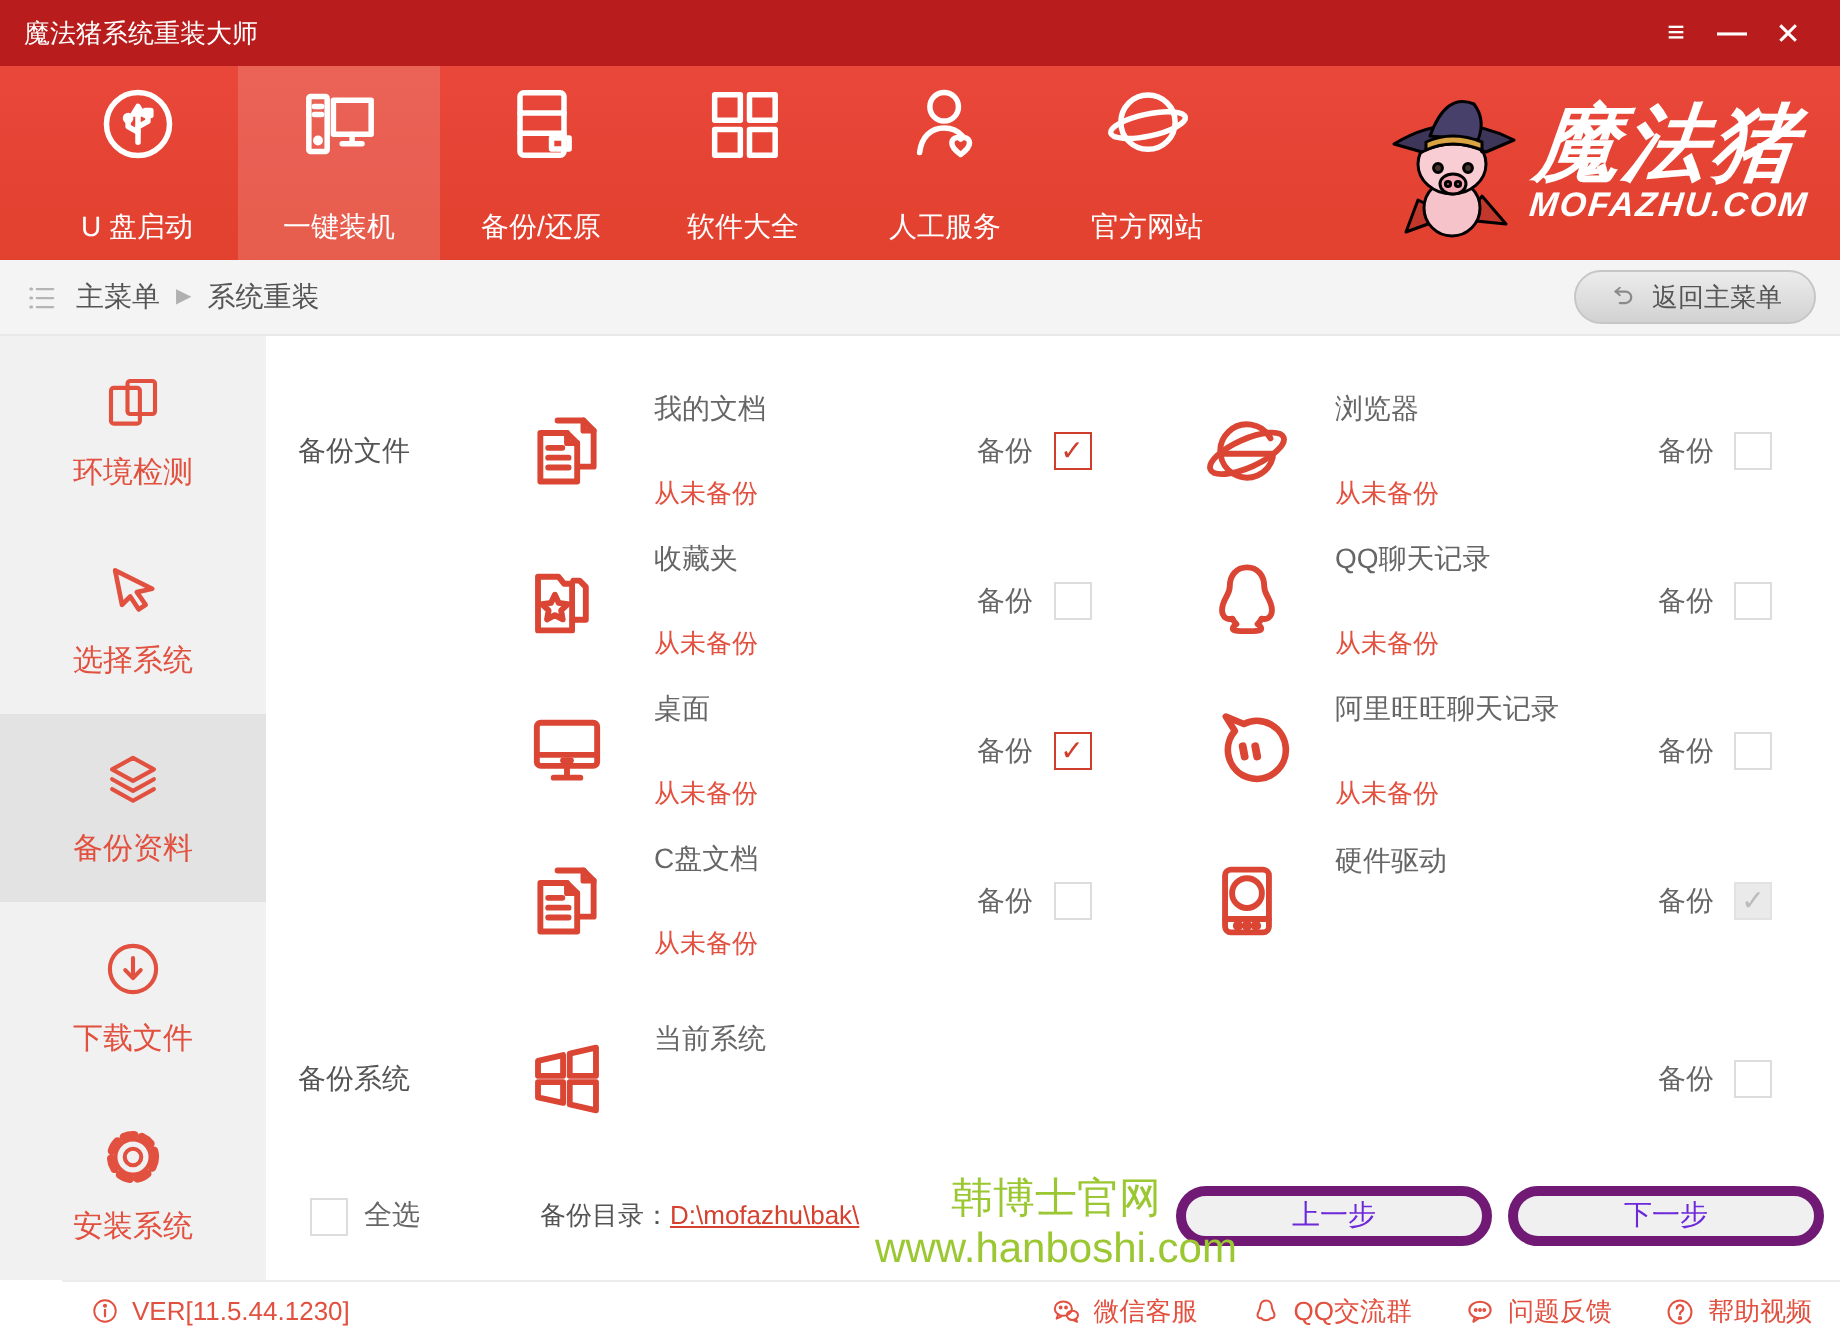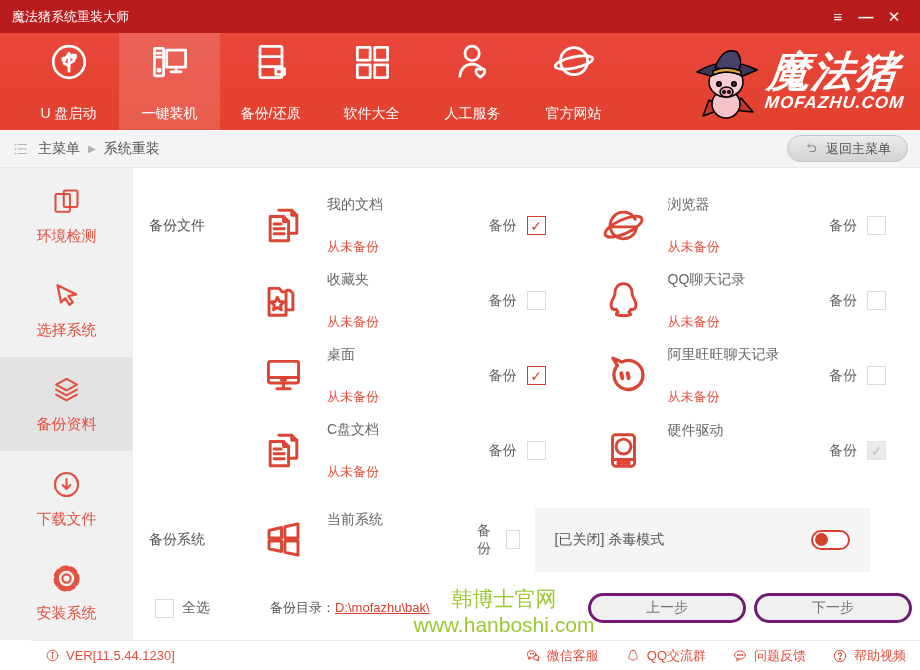--- a/index.html
+++ b/index.html
@@ -63,34 +63,34 @@
   .av-label { font-size:14px; color:#555; }
   .toggle { margin-left:auto; width:39px; height:20px; border:2px solid #d6402e; border-radius:11px; position:relative; background:#fff; cursor:pointer; }
   .toggle .dot { position:absolute; top:1.5px; left:2px; width:13px; height:13px; border-radius:50%; background:#d6402e; }
 
   
   .controls { display:flex; align-items:center; margin-top:16px; padding-right:8px; }
   .selall { display:flex; align-items:center; gap:8px; margin-left:8px; }
   .selall .sl-label { font-size:14px; color:#666; }
   .dirwrap { margin-left:60px; font-size:13px; color:#555; }
   .dirlink { color:#d6402e; text-decoration:underline; cursor:pointer; }
-  .stepbtn { width:158px; height:30px; border-radius:15px; background:#f0f0f0; border:3px solid #701a75; font-size:14px; color:#737373; display:flex; align-items:center; justify-content:center; cursor:pointer; }
+  .stepbtn { width:158px; height:30px; border-radius:15px; background:#f0f0f0; border:5px solid #701a75; font-size:14px; color:#6d28d9; display:flex; align-items:center; justify-content:center; cursor:pointer; }
   .stepbtn.prev { margin-left:auto; }
   .stepbtn.next { margin-left:8px; }
 
   
   .footer { height:30px; border-top:1px solid #ececec; display:flex; align-items:center; padding:0 14px; color:#e2503f;margin-left:31px; }
   .ver { display:flex; align-items:center; gap:6px; font-size:13px; }
   .ver svg { width:15px; height:15px; }
   .flinks { margin-left:auto; display:flex; align-items:center; gap:26px; }
   .flink { display:flex; align-items:center; gap:6px; font-size:13px; cursor:pointer; }
   .flink svg { width:16px; height:16px; }
 
   
-  .watermark { position:absolute; left:404px; top:585px; width:200px; text-align:center; color:#9bc832; pointer-events:none; z-index:50; }
+  .watermark { position:absolute; left:428px; top:585px; width:200px; text-align:center; color:#9bc832; pointer-events:none; z-index:50; }
   .wm1 { font-size:21px; }
   .wm2 { font-size:21px; }
 
   svg { fill:none; stroke:currentColor; stroke-width:1.5; stroke-linecap:round; stroke-linejoin:round; }
 </style>
 </head>
 <body>
 
 <div class="app">
 
@@ -423,26 +423,20 @@
           </span>
           <div class="item-text">
             <div class="item-title">当前系统</div>
             <div class="item-sub"></div>
           </div>
           <div class="check-group">
             <span class="backup-label">备份</span>
             <span class="checkbox"></span>
           </div>
         </div>
-        <div class="av-panel">
-          <span class="av-label">[已关闭] 杀毒模式</span>
-          <span class="toggle">
-              <span class="dot"></span>
-            </span>
-        </div>
       </div>
 
       <div class="controls">
         <div class="selall">
           <span class="checkbox"></span>
           <span class="sl-label">全选</span>
         </div>
         <div class="dirwrap">
           <span>备份目录：</span><span class="dirlink">D:\mofazhu\bak\</span>
         </div>

